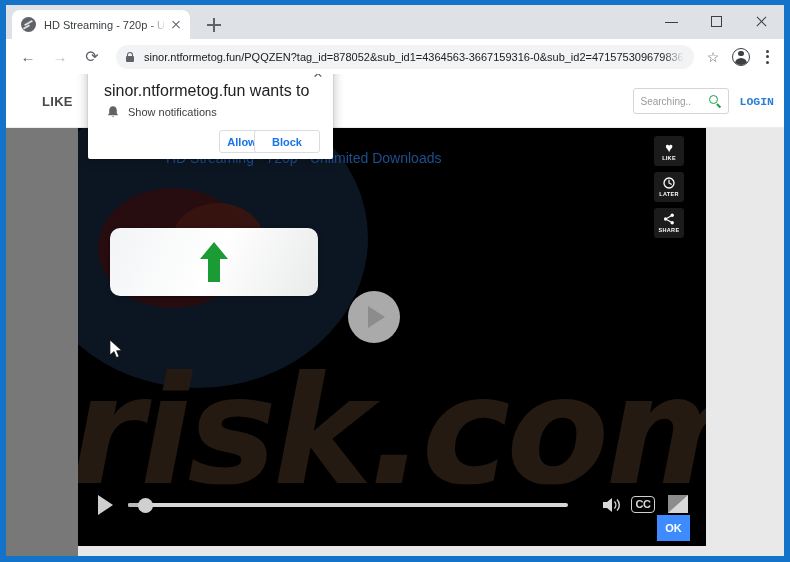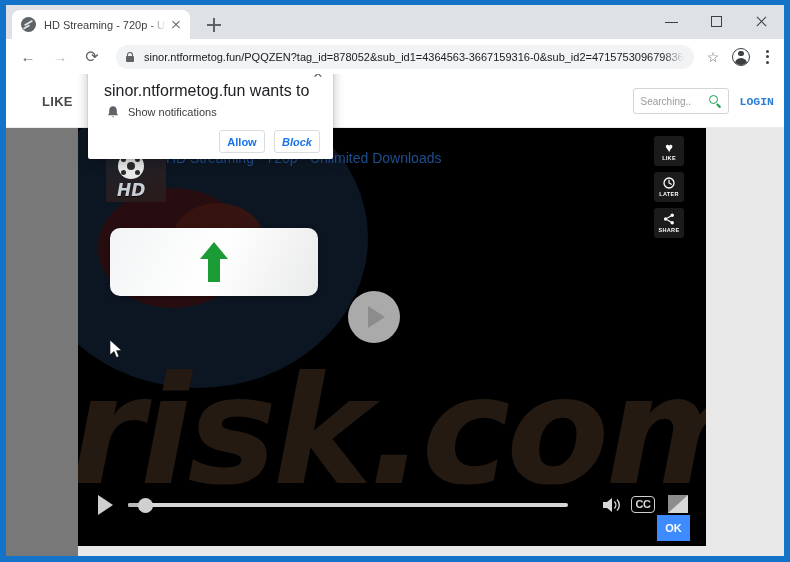--- a/index.html
+++ b/index.html
@@ -658,21 +658,21 @@
     border-radius: 3px;
     background: #ffffff;
     font-size: 11px;
     font-weight: bold;
     color: #1a73e8;
     display: flex;
     align-items: center;
     justify-content: center;
   }
   #perm-allow { right: 68px; width: 46px; }
-  #perm-block { right: 13px; width: 46px; font-style: italic; }
+  #perm-block { right: 13px; width: 66px; }
 </style>
 </head>
 <body>
 
 <div id="window">
   <div id="chrome">
 
     <div id="tabstrip">
       <div id="tab">
         <span id="tab-favicon"></span>
@@ -749,29 +749,20 @@
         <div id="page-gutter-left"></div>
         <div id="page-gutter-right"></div>
 
         <div id="player">
           <div id="player-bg-shape1"></div>
           <div id="player-bg-shape2"></div>
           <div id="player-bg-shape3"></div>
 
           <div class="wm" id="wm-bottom">risk.com</div>
 
-          <div id="hd-logo">
-            <div id="hd-reel">
-              <span class="reel-hole" style="left:3px;top:4px;"></span>
-              <span class="reel-hole" style="left:17px;top:4px;"></span>
-              <span class="reel-hole" style="left:3px;top:17px;"></span>
-              <span class="reel-hole" style="left:17px;top:17px;"></span>
-            </div>
-            <div id="hd-text">HD</div>
-          </div>
 
           <div id="video-title">HD Streaming - 720p - Unlimited Downloads</div>
 
           <div id="promo-box">
             <svg id="promo-arrow" viewBox="0 0 30 42">
               <polygon points="15,1 29,18 21,18 21,41 9,41 9,18 1,18" fill="#1a9b33"></polygon>
             </svg>
           </div>
 
           <div id="side-actions">

